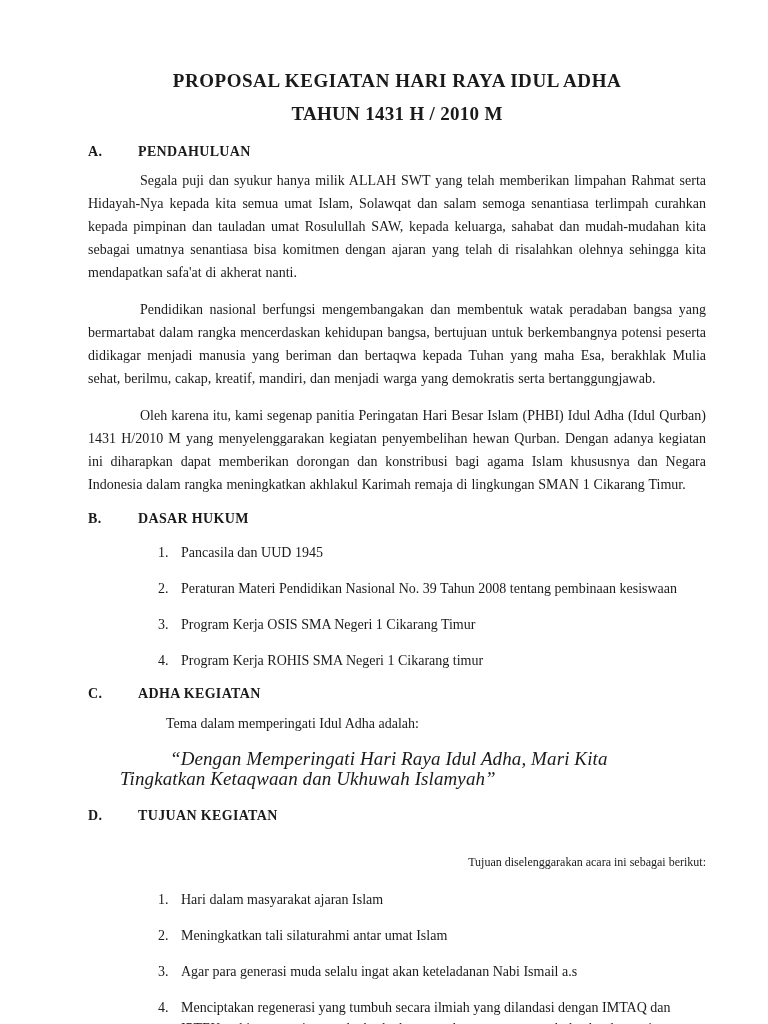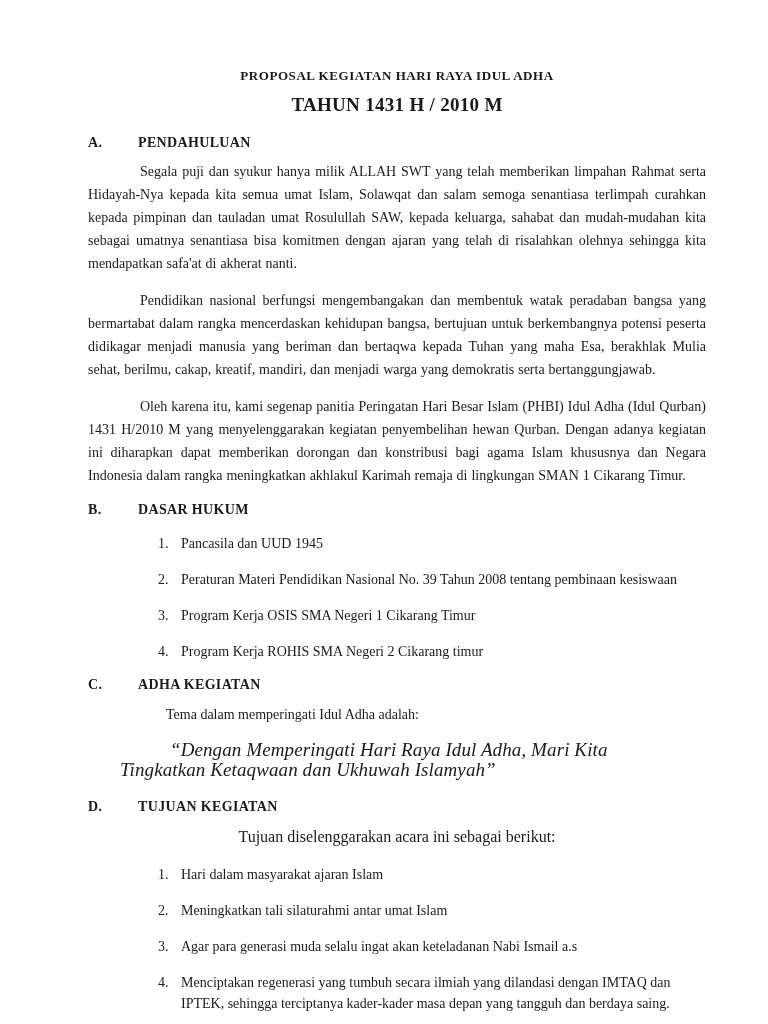--- a/index.html
+++ b/index.html
@@ -21,21 +21,21 @@
     position: absolute;
     left: 88px;
     top: 66px;
     width: 618px;
   }
   
   .title-block {
     text-align: center;
   }
   .doc-title {
-    font-size: 13px;
+    font-size: 19px;
     font-weight: bold;
     letter-spacing: 0.55px;
     line-height: 1.55;
     margin: 0;
   }
   .doc-subtitle {
     font-size: 19px;
     font-weight: bold;
     letter-spacing: 0.3px;
     line-height: 1.55;
@@ -62,24 +62,24 @@
   .para {
     font-size: 14px;
     line-height: 23px;
     text-align: justify;
     text-justify: inter-word;
     margin-top: 9px;
     text-indent: 52px;
     word-spacing: 0.4px;
   }
   .para-flush {
-    font-size: 16px;
+    font-size: 12px;
     line-height: 23px;
-    text-align: center;
-    margin-top: 10px;
+    text-align: right;
+    margin-top: 27px;
     text-indent: 0;
   }
   .para-indent-left {
     font-size: 14px;
     line-height: 23px;
     text-align: left;
     margin-top: 10px;
     margin-left: 78px;
     text-indent: 0;
   }
@@ -148,21 +148,21 @@
       <li>
         <span class="num">2.</span>
         <span class="item-text">Peraturan Materi Pendidikan Nasional No. 39 Tahun 2008 tentang pembinaan kesiswaan</span>
       </li>
       <li>
         <span class="num">3.</span>
         <span class="item-text">Program Kerja OSIS SMA Negeri 1 Cikarang Timur</span>
       </li>
       <li>
         <span class="num">4.</span>
-        <span class="item-text">Program Kerja ROHIS SMA Negeri 2 Cikarang timur</span>
+        <span class="item-text">Program Kerja ROHIS SMA Negeri 1 Cikarang timur</span>
       </li>
     </ul>
 
     <div class="section-head">
       <span class="sec-letter">C.</span>
       <span class="sec-title">ADHA KEGIATAN</span>
     </div>
     <p class="para-indent-left">Tema dalam memperingati Idul Adha adalah:</p>
     <p class="quote">“Dengan Memperingati Hari Raya Idul Adha, Mari Kita Tingkatkan Ketaqwaan dan Ukhuwah Islamyah”</p>
 

